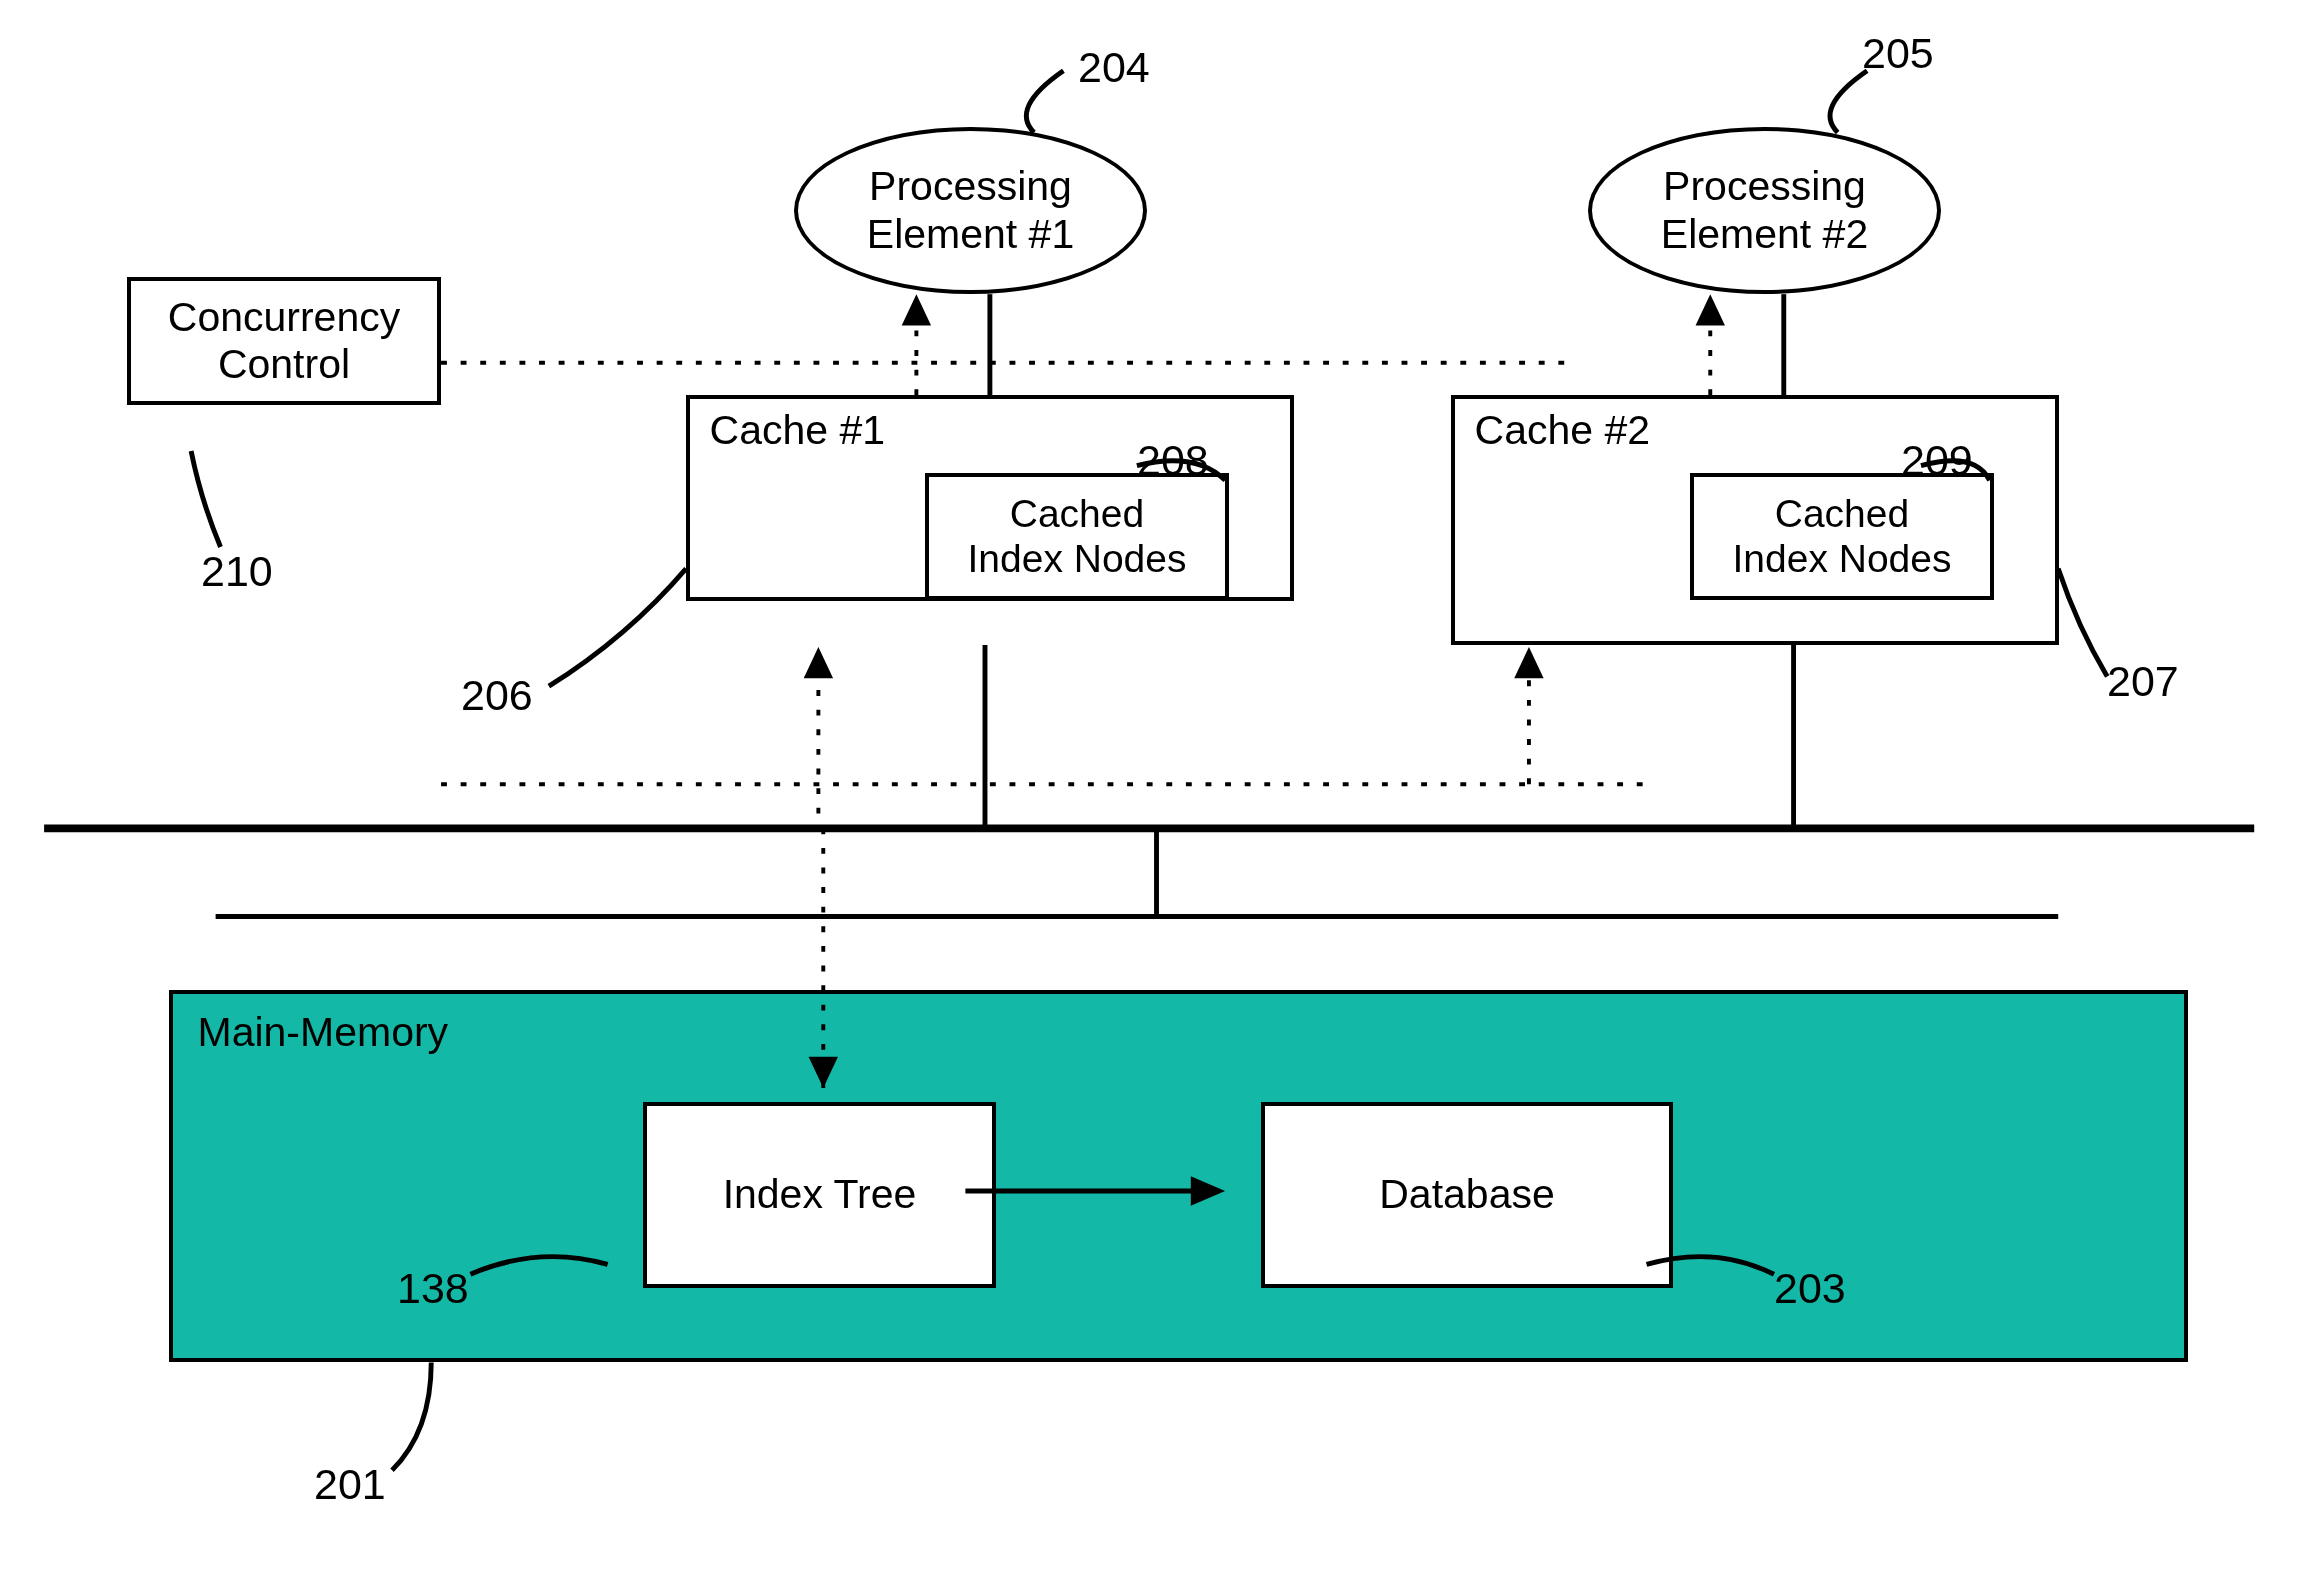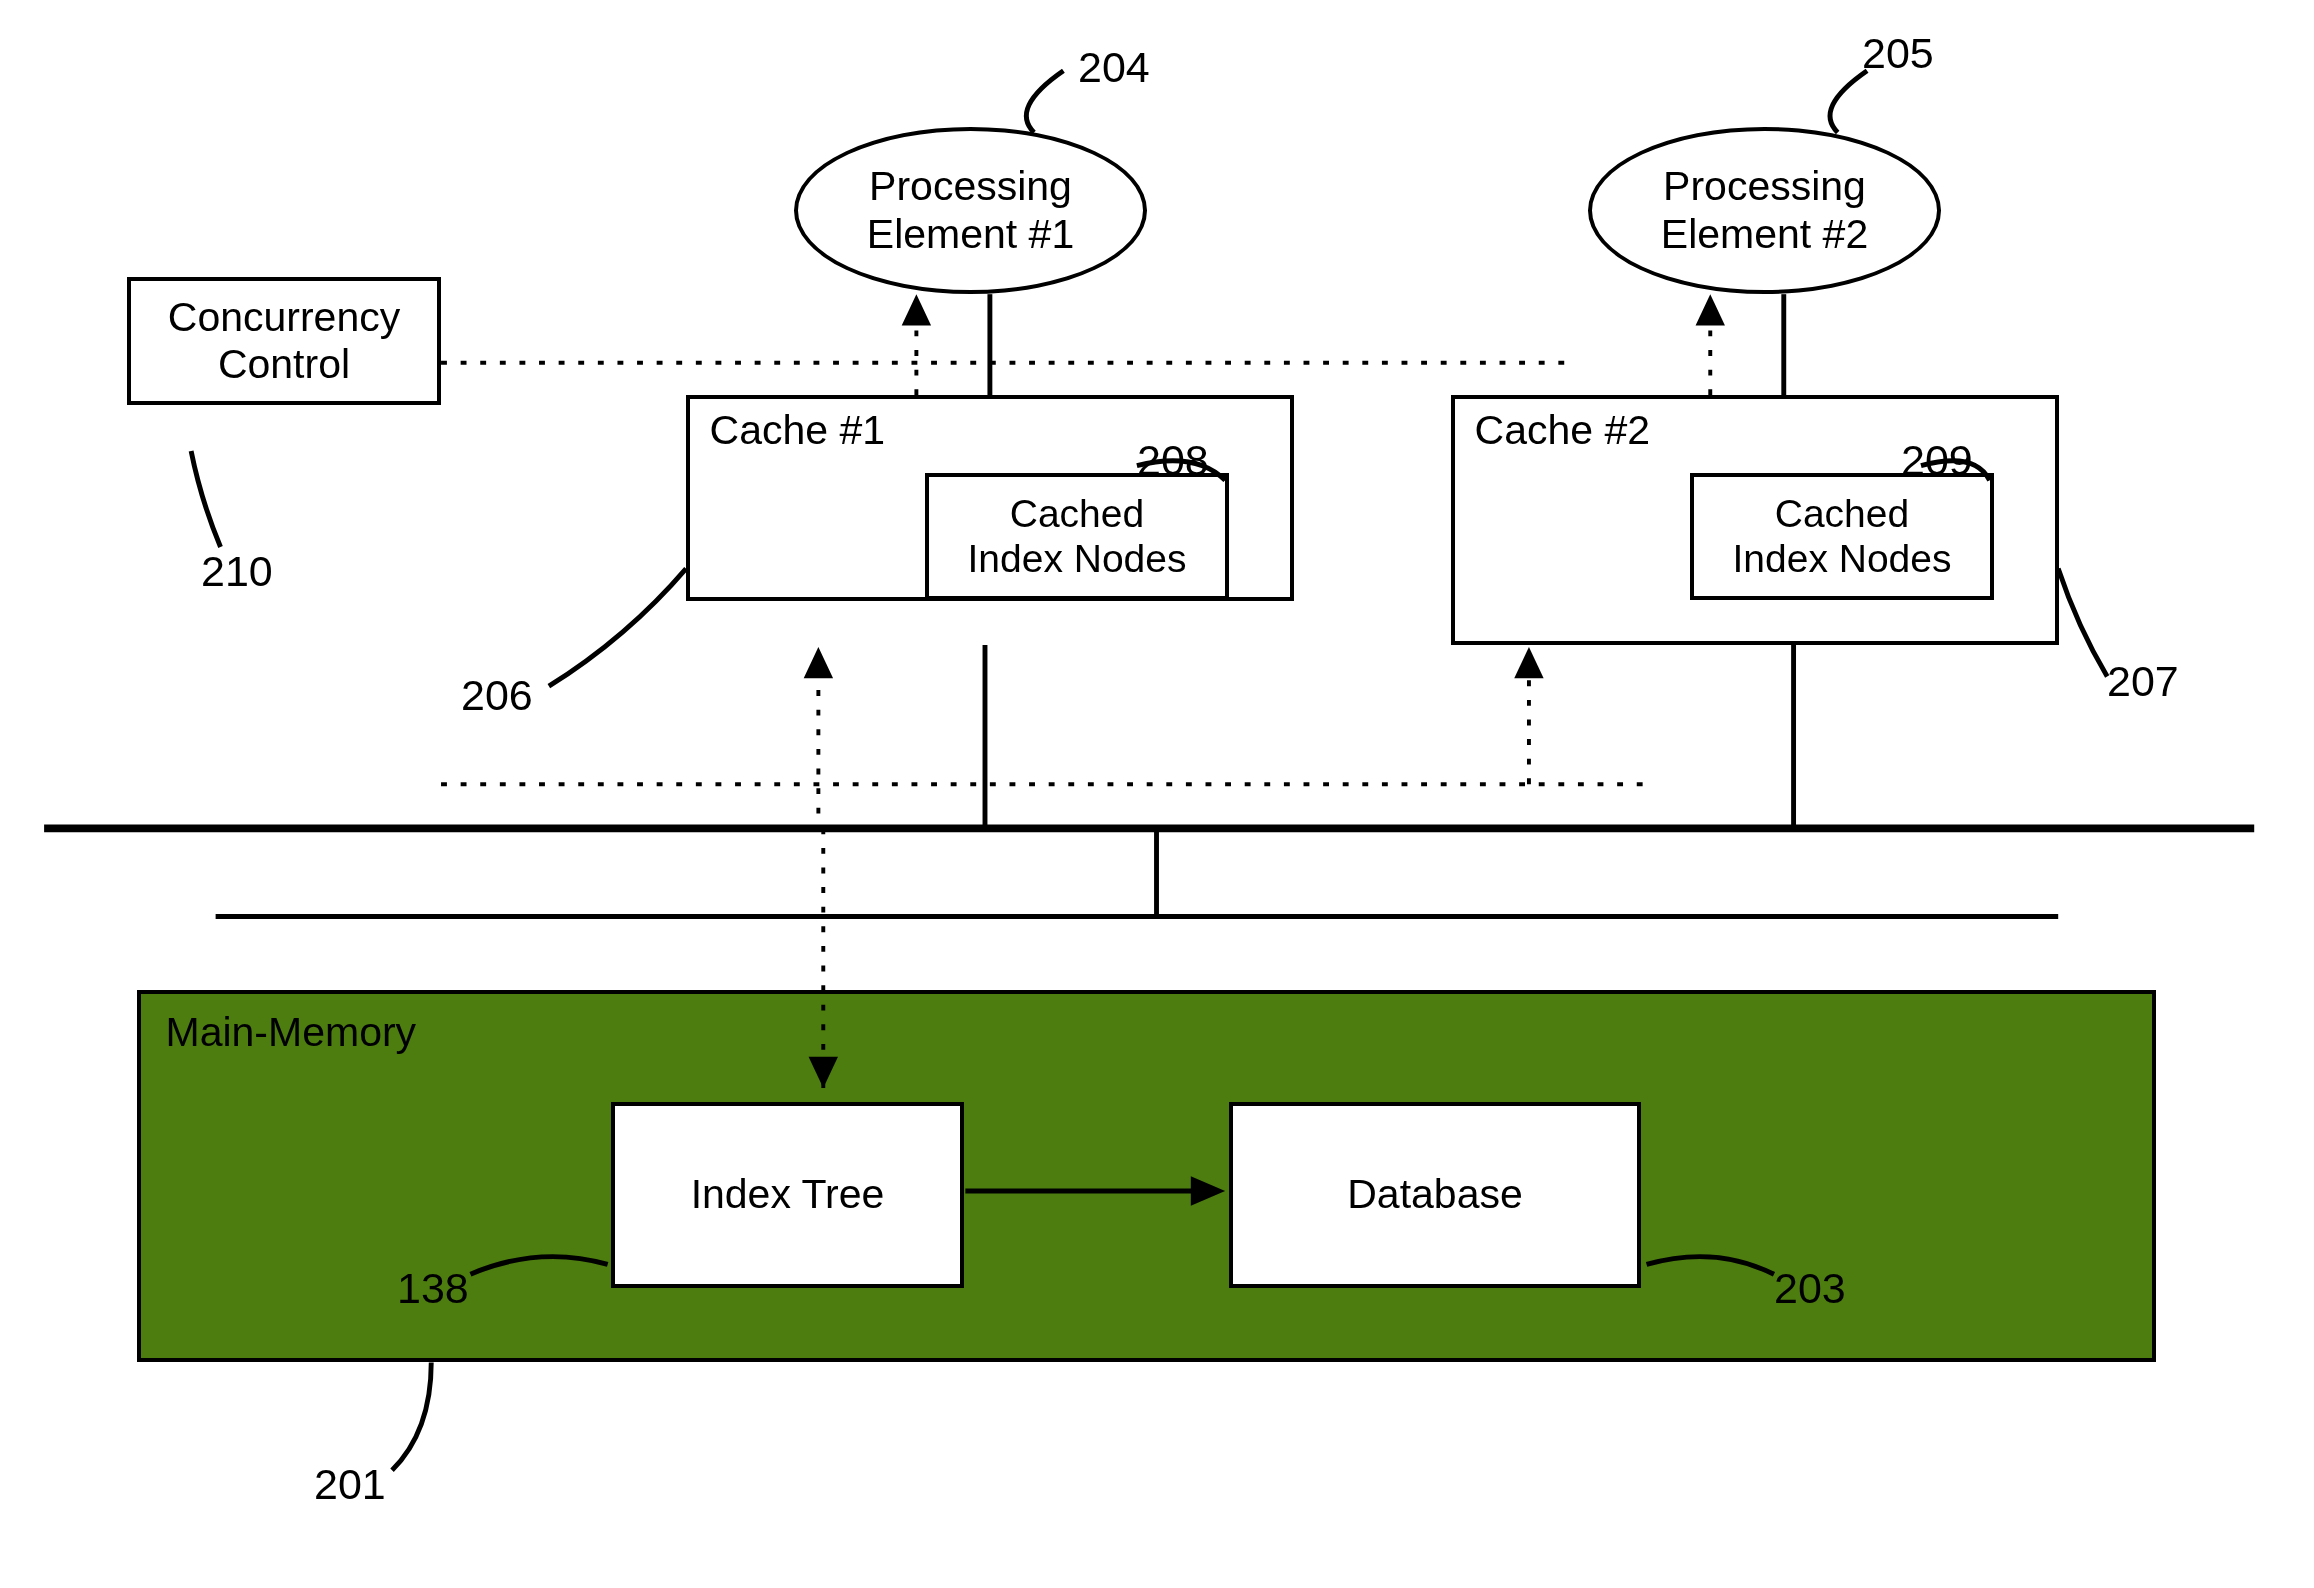--- a/index.html
+++ b/index.html
@@ -61,22 +61,23 @@
     align-items: center;
     justify-content: center;
     text-align: center;
     font-size: 39px;
     line-height: 1.15;
     box-sizing: border-box;
   }
   .mm-box {
     position: absolute;
     border: 4.9px solid #000;
-    background: #4d7c0f;
-    box-sizing: border-box;
+    background: #14b8a6;
+    box-sizing: border-box;
+    margin-left: 32px;
   }
   .mm-title {
     position: absolute;
     left: 24.5px;
     top: 14.7px;
     font-size: 41px;
   }
   .ref-label {
     position: absolute;
     font-size: 43px;

